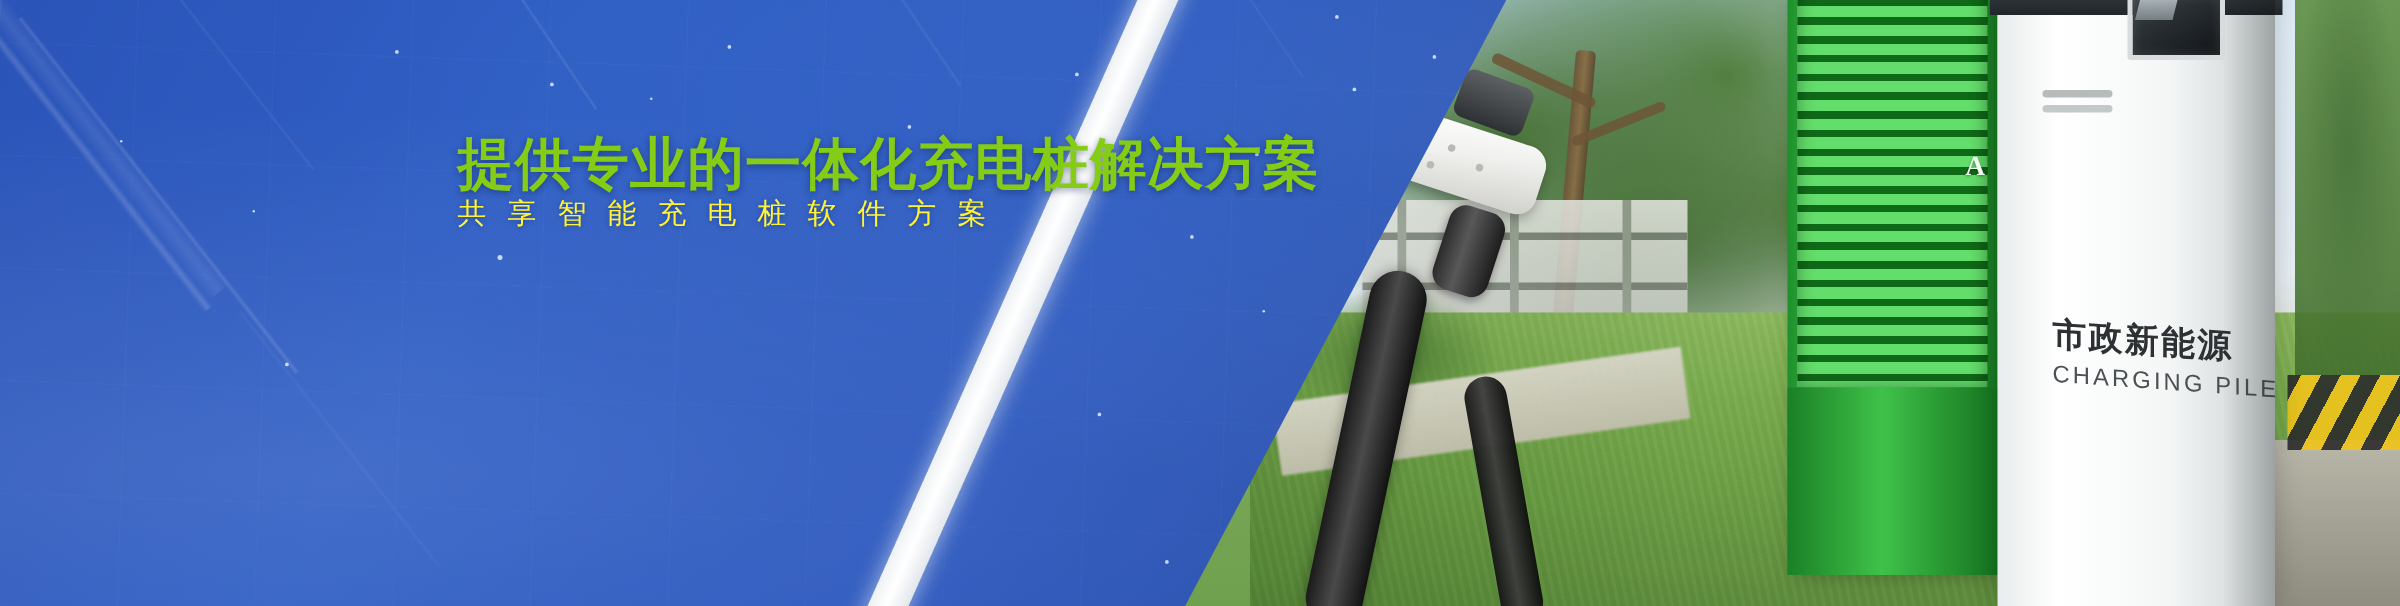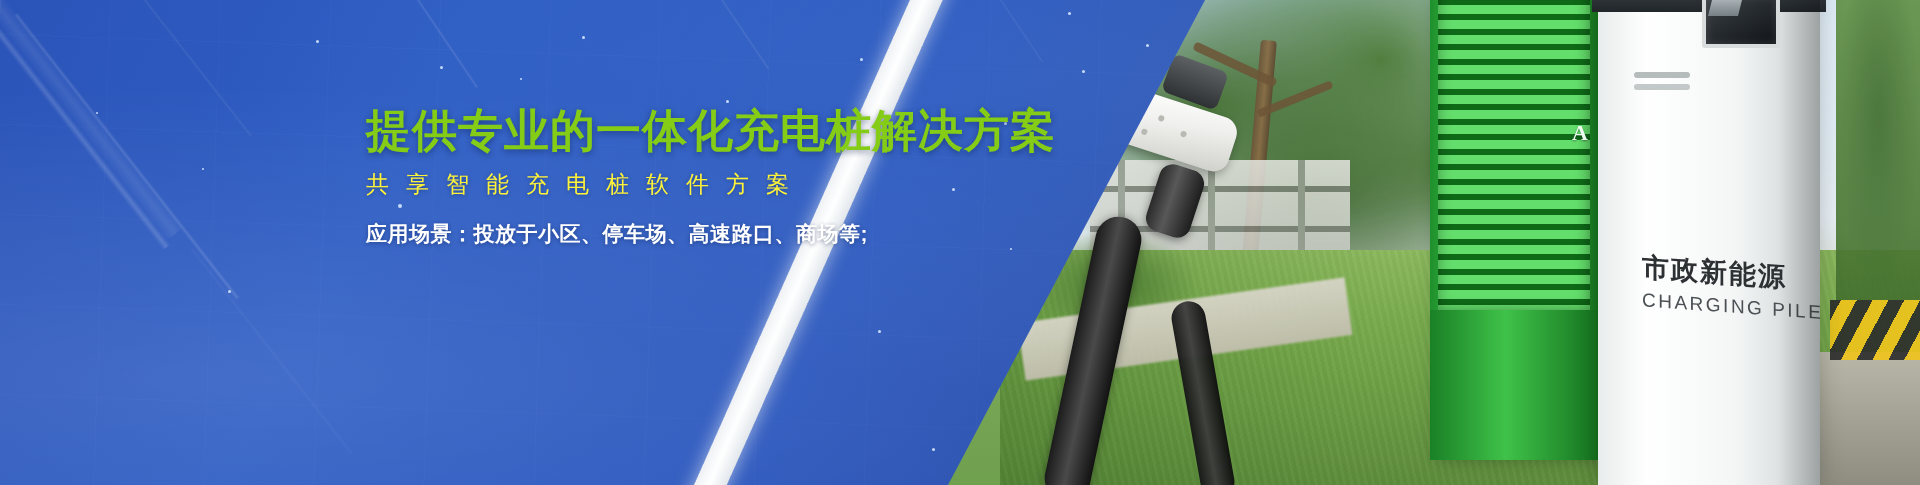--- a/index.html
+++ b/index.html
@@ -258,21 +258,20 @@
   
   .copy { position:absolute; z-index:8; left:366px; top:104px; width:720px; }
   .headline {
     font:700 45px/1.18 "Liberation Sans", sans-serif;
     color:#84cc16;
     letter-spacing:1px;
     white-space:nowrap;
     text-shadow:0 2px 6px rgba(8,24,70,.45);
   }
   .subhead {
-    margin-top:14px;
     font:400 23px/1.2 "Liberation Sans", sans-serif;
     color:#fff33a;
     letter-spacing:17px;
     white-space:nowrap;
     text-shadow:0 1px 4px rgba(8,24,70,.40);
   }
   .scenes {
     margin-top:22px;
     font:700 21px/1.25 "Liberation Sans", sans-serif;
     color:#ffffff;
@@ -357,16 +356,15 @@
     <div class="spark" style="left:202px;top:168px;width:2px;height:2px;"></div>
     <div class="spark" style="left:96px;top:112px;width:2px;height:2px;"></div>
     <div class="spark" style="left:1128px;top:150px;width:2px;height:2px;"></div>
     <div class="spark" style="left:1010px;top:248px;width:2px;height:2px;"></div>
     <div class="spark" style="left:932px;top:448px;width:3px;height:3px;"></div>
   </div>
 
   <div class="copy">
     <div class="headline">提供专业的一体化充电桩解决方案</div>
     <div class="subhead">共享智能充电桩软件方案</div>
-    <div class="scenes">应用场景：投放于小区、停车场、高速路口、商场等;</div>
   </div>
 
 </div>
 
 </body></html>

